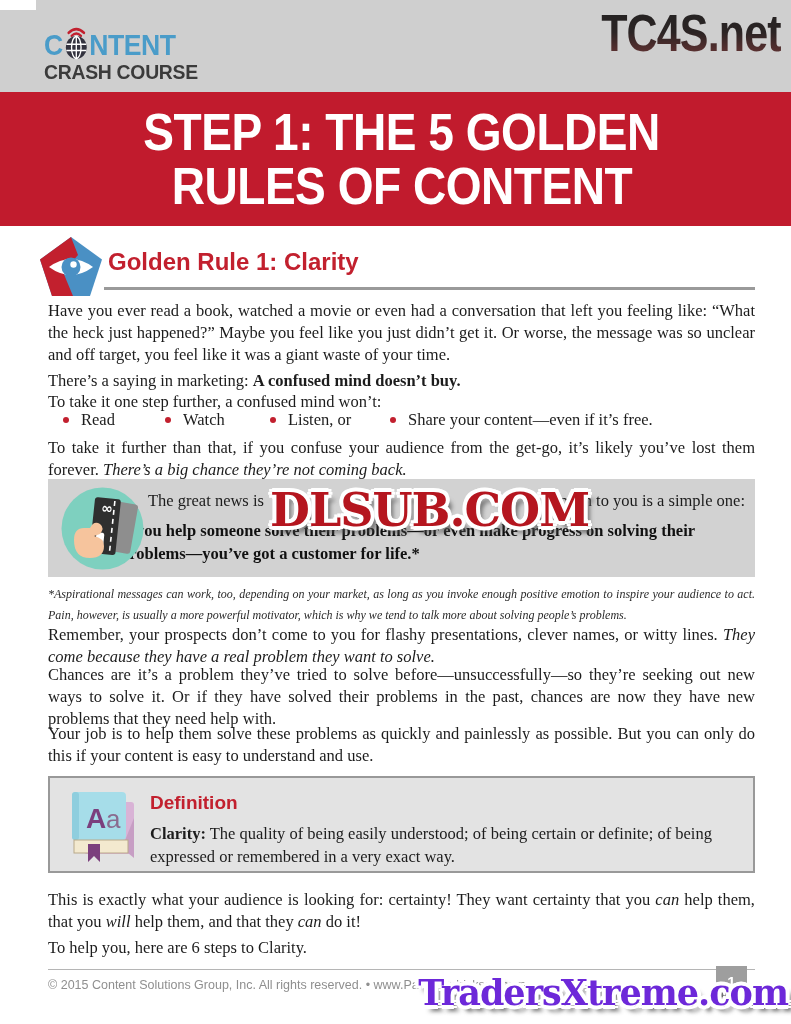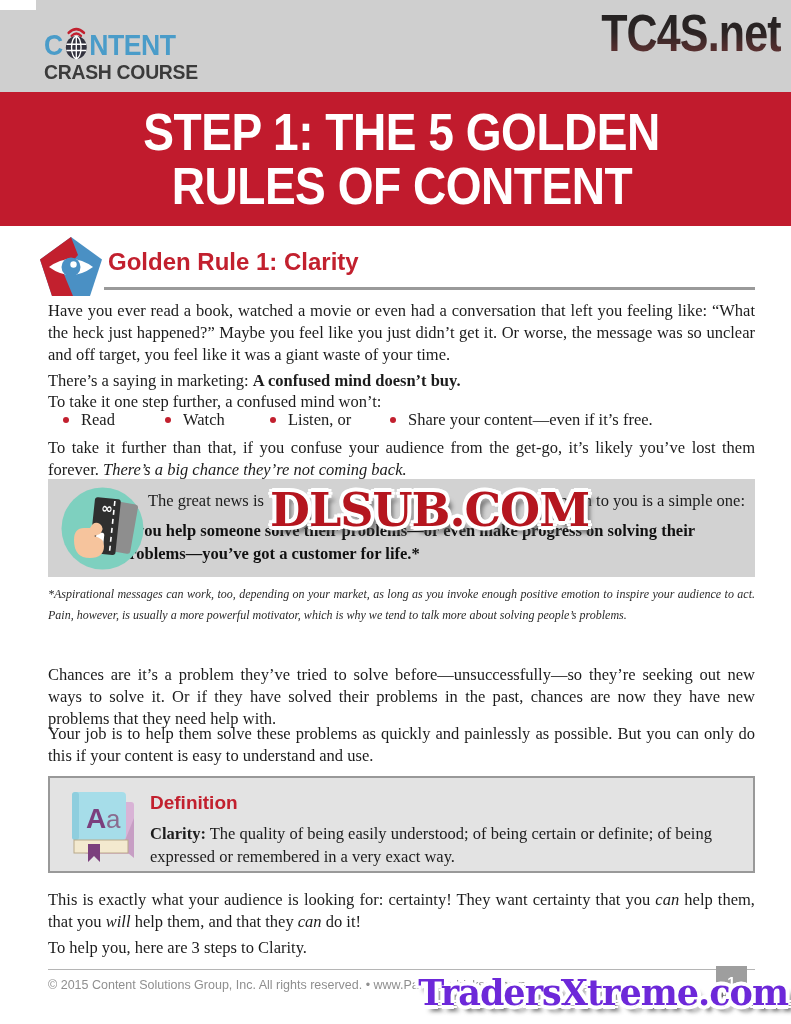--- a/index.html
+++ b/index.html
@@ -164,41 +164,42 @@
     <div class="callout-line1">
       <span>The great news is</span>
       <span>happen to you is a simple one:</span>
     </div>
     <div class="callout-bold">If you help someone solve their problems—or even make progress on solving their problems—you’ve got a customer for life.*</div>
   </div>
   <div class="wm-dlsub">DLSUB.COM</div>
 
   <p class="footnote" style="top:584px">*Aspirational messages can work, too, depending on your market, as long as you invoke enough positive emotion to inspire your audience to act. Pain, however, is usually a more powerful motivator, which is why we tend to talk more about solving people’s problems.</p>
 
+  <p class="para" style="top:624px"><span>Remember, your prospects don’t come to you for flashy presentations, clever names, or witty lines. </span><span class="i">They come because they have a real problem they want to solve.</span></p>
   <p class="para" style="top:664px"><span>Chances are it’s a problem they’ve tried to solve before—unsuccessfully—so they’re seeking out new ways to solve it. Or if they have solved their problems in the past, chances are now they have new problems that they need help with.</span></p>
   <p class="para" style="top:723px"><span>Your job is to help them solve these problems as quickly and painlessly as possible. But you can only do this if your content is easy to understand and use.</span></p>
 
   <div class="defbox">
     <svg class="defbox-icon" width="80" height="76" viewBox="0 0 80 76">
       <rect x="20" y="14" width="50" height="52" rx="3" fill="#d9b3d6"></rect>
       <path d="M58 60 L70 70 L70 30 Z" fill="#c79ec4"></path>
       <rect x="8" y="4" width="54" height="48" rx="4" fill="#a6dde9"></rect>
       <rect x="8" y="4" width="7" height="48" rx="3" fill="#8fcede"></rect>
       <text x="22" y="40" font-size="28" font-weight="bold" fill="#7b3f7d" font-family="Liberation Sans, sans-serif">A</text>
       <text x="42" y="40" font-size="26" fill="#8a6b8f" font-family="Liberation Sans, sans-serif">a</text>
       <rect x="10" y="52" width="54" height="13" fill="#f3e9cf" stroke="#b9a98a" stroke-width="1"></rect>
       <rect x="10" y="52" width="54" height="13" fill="none" stroke="#86c5d5" stroke-width="0"></rect>
       <polygon points="24,56 36,56 36,74 30,68 24,74" fill="#7b3f7d"></polygon>
     </svg>
     <div class="def-title">Definition</div>
     <div class="def-text"><span class="b">Clarity:</span><span> The quality of being easily understood; of being certain or definite; of being expressed or remembered in a very exact way.</span></div>
   </div>
 
   <p class="para" style="top:889px"><span>This is exactly what your audience is looking for: certainty! They want certainty that you </span><span class="i">can</span><span> help them, that you </span><span class="i">will</span><span> help them, and that they </span><span class="i">can</span><span> do it!</span></p>
-  <p class="para" style="top:937px"><span>To help you, here are 3 steps to Clarity.</span></p>
+  <p class="para" style="top:937px"><span>To help you, here are 6 steps to Clarity.</span></p>
 
   <div class="footer-rule"></div>
   <div class="footer-text">© 2015 Content Solutions Group, Inc. All rights reserved. • www.PamHendrickson.com</div>
   <div class="page-square">
     <span>1</span>
   </div>
   <div class="wm-traders">TradersXtreme.com</div>
 
 </div>
 

